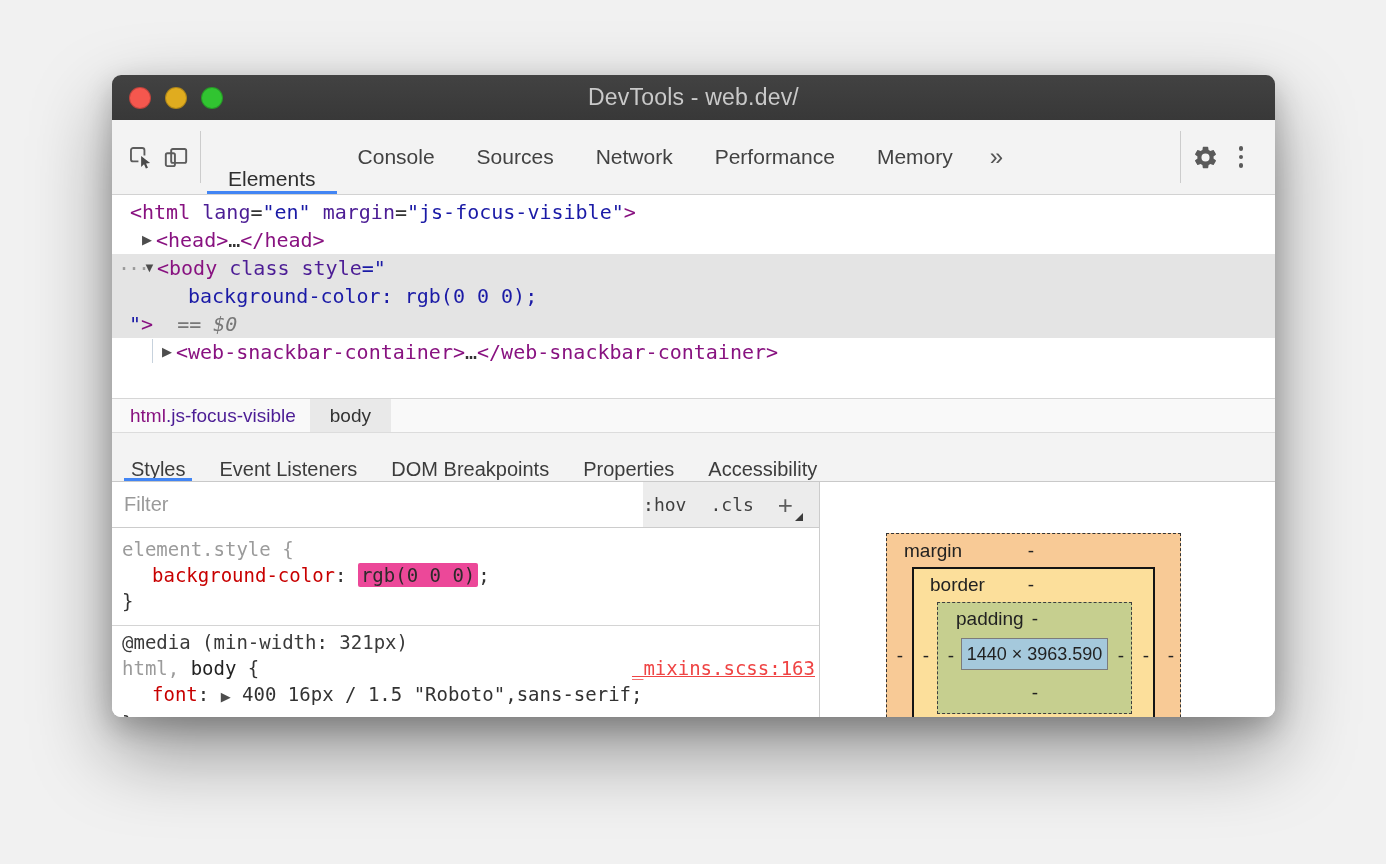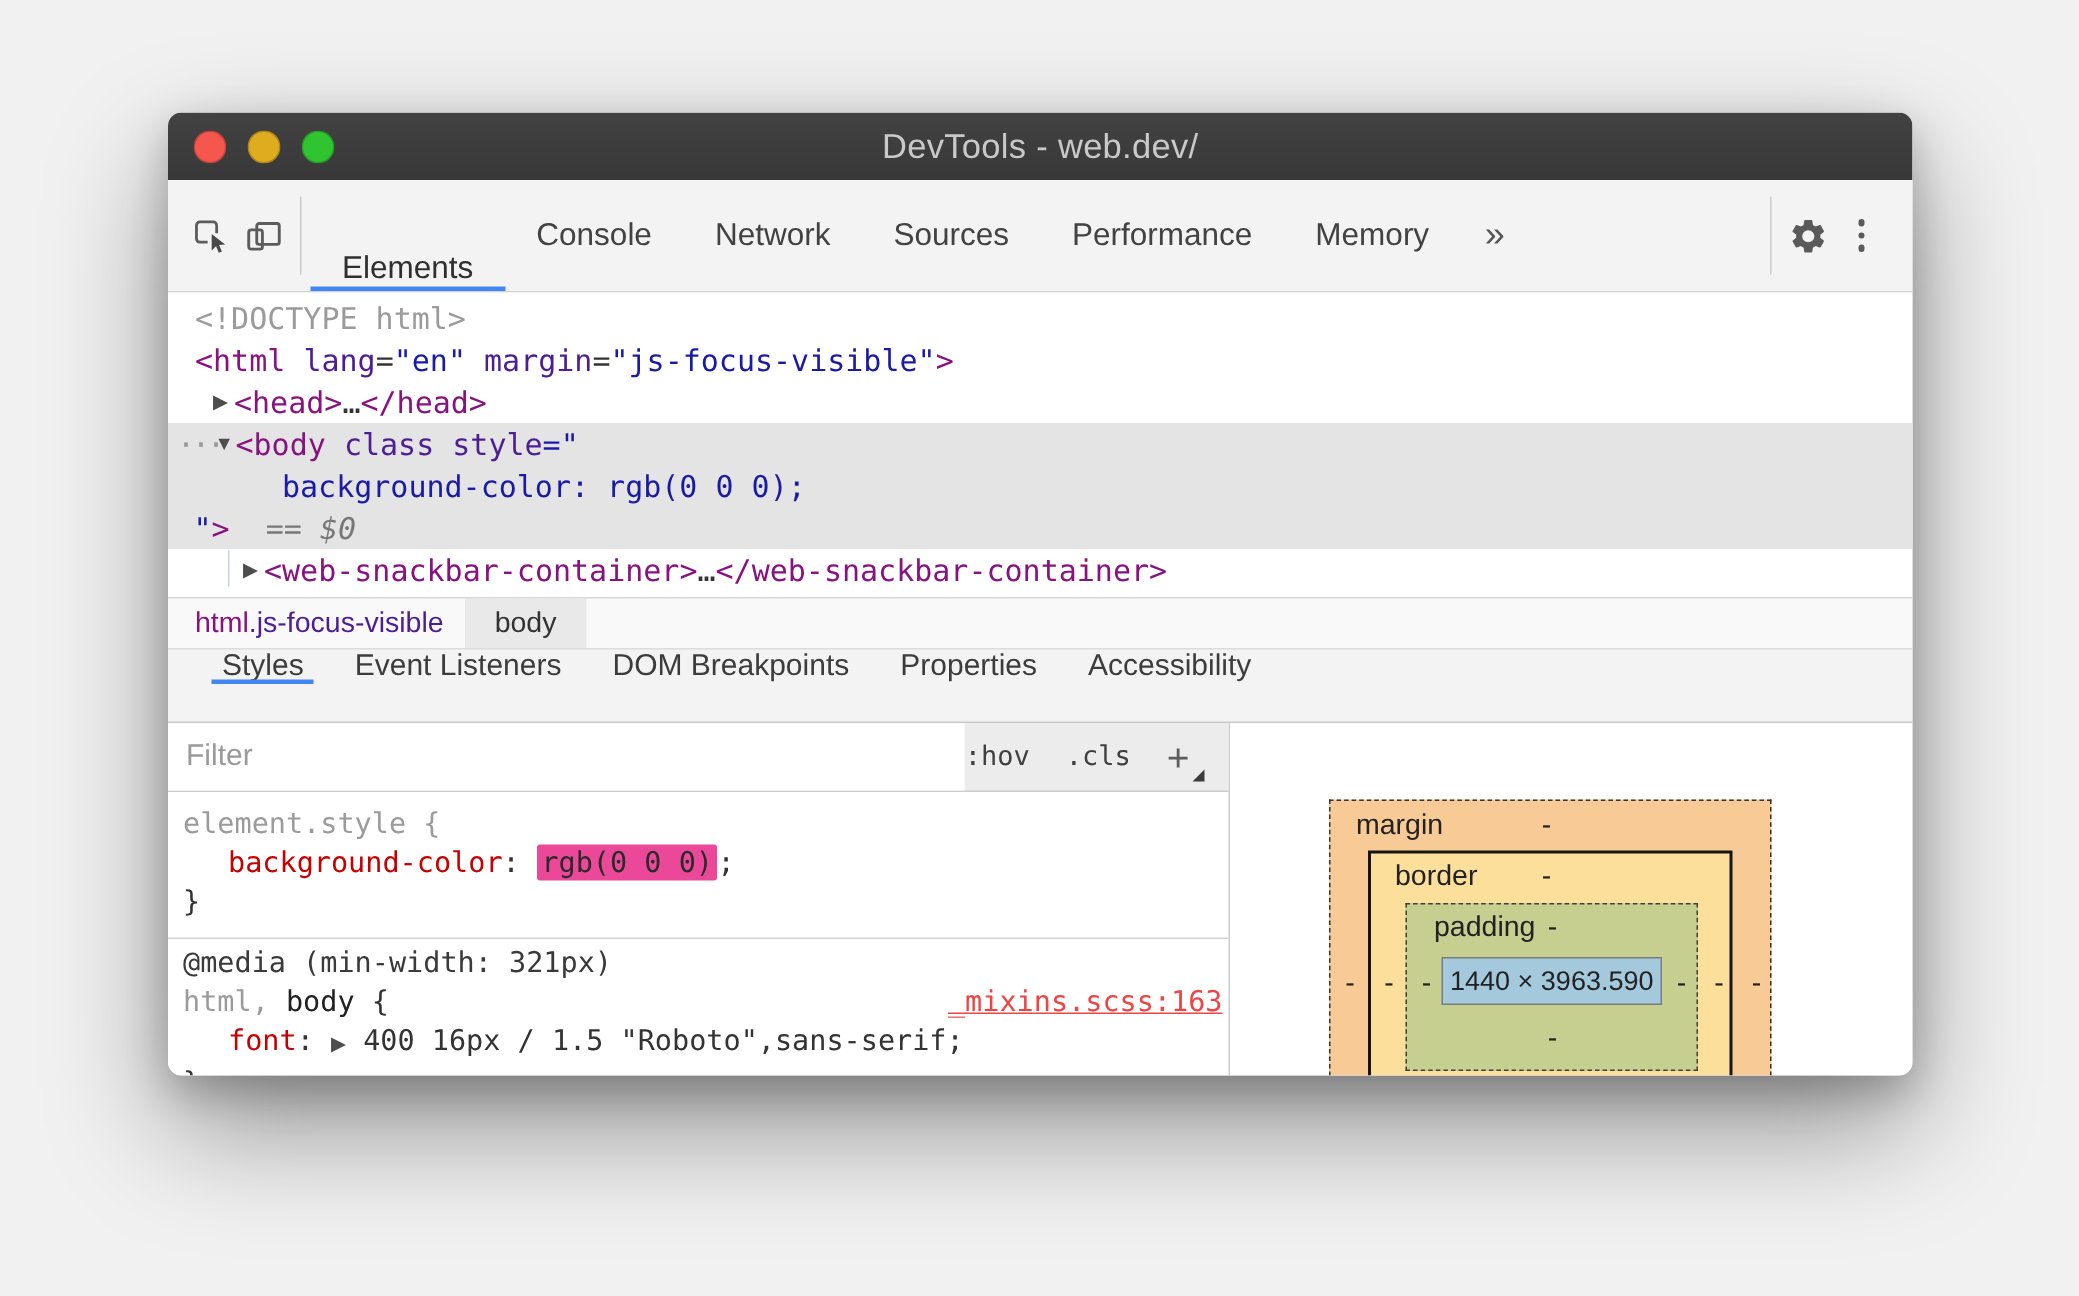--- a/index.html
+++ b/index.html
@@ -50,21 +50,21 @@
   .tk-d  { color:#333; }
   .tk-gg { color:#787878; }
   .tk-gi { color:#787878; font-style:italic; }
 
   
   .crumbs { flex:0 0 34px; background:#f9f9f9; border-top:1px solid #d6d6d6; display:flex; align-items:stretch; font-size:19px; padding-left:12px; }
   .crumb { display:flex; align-items:center; padding:0 6px; cursor:pointer; white-space:pre; }
   .crumb.selected { background:#e9e9e9; padding:0 20px; margin-left:8px; color:#333; }
 
   
-  .side-tabs { flex:0 0 50px; background:#f3f3f3; border-top:1px solid #dcdcdc; border-bottom:1px solid #c9c9c9; display:flex; align-items:flex-start; padding-left:19px; font-size:20px; color:#3c3c3c; }
+  .side-tabs { flex:0 0 50px; background:#f3f3f3; border-top:1px solid #dcdcdc; border-bottom:1px solid #c9c9c9; display:flex; align-items:flex-end; padding-left:2px; font-size:20px; color:#3c3c3c; }
   .side-tab { display:flex; align-items:center; padding:0 17px; position:relative; cursor:pointer; }
   .side-tab.active::after { content:""; position:absolute; left:10px; right:10px; bottom:0; height:3px; background:#4285f4; }
 
   
   .split { flex:1; display:flex; min-height:0; }
   .col-left { width:708px; flex:none; border-right:1px solid #ccc; display:flex; flex-direction:column; background:#fff; }
   .col-right { flex:1; position:relative; background:#fff; overflow:hidden; }
 
   .filter-bar { flex:0 0 46px; border-bottom:1px solid #ccc; background:#ececec; display:flex; align-items:stretch; }
   .filter-input { width:544px; border:none; outline:none; background:#fff; font-size:20px; padding:0 12px; color:#333; font-family:"Liberation Sans",sans-serif; }
@@ -128,42 +128,41 @@
     </div>
     <div class="tb-btn">
       <svg width="30" height="30" viewBox="0 0 28 28">
         <rect class="icon-stroke" x="9.5" y="6.5" width="14" height="13" rx="1.5"></rect>
         <rect x="4.5" y="10.5" width="8.5" height="12" rx="1.5" fill="#f3f3f3" class="icon-stroke"></rect>
       </svg>
     </div>
     <div class="tb-sep"></div>
     <div class="tb-tab active">Elements</div>
     <div class="tb-tab">Console</div>
+    <div class="tb-tab">Sources</div>
     <div class="tb-tab">Network</div>
-    <div class="tb-tab">Sources</div>
     <div class="tb-tab">Performance</div>
     <div class="tb-tab">Memory</div>
     <div class="tb-overflow">»</div>
     <div class="tb-right">
       <div class="tb-sep"></div>
       <div class="tb-btn">
         <svg width="27" height="27" viewBox="0 0 24 24" fill="#5a5a5a">
           <path d="M19.14 12.94c.04-.3.06-.61.06-.94 0-.32-.02-.64-.07-.94l2.03-1.58a.49.49 0 0 0 .12-.61l-1.92-3.32a.49.49 0 0 0-.59-.22l-2.39.96c-.5-.38-1.03-.7-1.62-.94l-.36-2.54a.48.48 0 0 0-.48-.41h-3.84c-.24 0-.43.17-.47.41l-.36 2.54c-.59.24-1.13.57-1.62.94l-2.39-.96a.49.49 0 0 0-.59.22L2.74 8.87c-.12.21-.08.47.12.61l2.03 1.58c-.05.3-.09.63-.09.94s.02.64.07.94l-2.03 1.58a.49.49 0 0 0-.12.61l1.92 3.32c.12.22.37.29.59.22l2.39-.96c.5.38 1.03.7 1.62.94l.36 2.54c.05.24.24.41.48.41h3.84c.24 0 .44-.17.47-.41l.36-2.54c.59-.24 1.13-.56 1.62-.94l2.39.96c.22.08.47 0 .59-.22l1.92-3.32a.49.49 0 0 0-.12-.61l-2.01-1.58zM12 15.6a3.6 3.6 0 1 1 0-7.2 3.6 3.6 0 0 1 0 7.2z"></path>
         </svg>
       </div>
       <div class="tb-btn kebab">
           <i></i>
           <i></i>
           <i></i>
         </div>
     </div>
   </div>
 
   <div class="dom-tree">
-    <div class="t-row" style="padding-left:18px"><span><span class="tk-g">&lt;!DOCTYPE html&gt;</span></span></div>
     <div class="t-row" style="padding-left:18px"><span><span class="tk-p">&lt;html</span><span class="tk-a"> lang</span><span class="tk-d">=</span><span class="tk-v">"en"</span><span class="tk-a"> margin</span><span class="tk-d">=</span><span class="tk-v">"js-focus-visible"</span><span class="tk-p">&gt;</span></span></div>
     <div class="t-row" style="padding-left:30px"><span class="tw">▶</span><span><span class="tk-p">&lt;head&gt;</span><span class="tk-d">…</span><span class="tk-p">&lt;/head&gt;</span></span></div>
     <div class="sel-block">
       <div class="t-row rel" style="padding-left:31px"><span class="dots">···</span><span class="tw">▼</span><span><span class="tk-p">&lt;body</span><span class="tk-a"> class style</span><span class="tk-v">="</span></span></div>
       <div class="t-row" style="padding-left:76px"><span><span class="tk-v">background-color: rgb(0 0 0);</span></span></div>
       <div class="t-row" style="padding-left:17px"><span><span class="tk-v">"</span><span class="tk-p">&gt;</span><span class="tk-gg">  == </span><span class="tk-gi">$0</span></span></div>
     </div>
     <div class="t-row snackbar" style="padding-left:50px"><span class="tw">▶</span><span><span class="tk-p">&lt;web-snackbar-container&gt;</span><span class="tk-d">…</span><span class="tk-p">&lt;/web-snackbar-container&gt;</span></span></div>
   </div>
 

